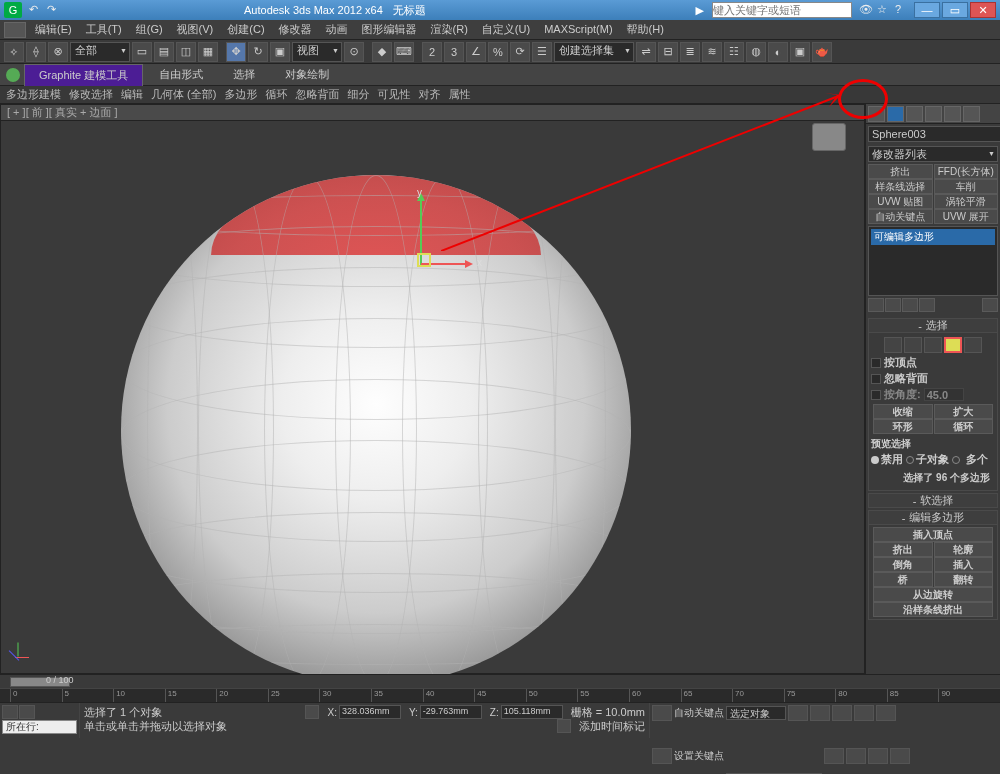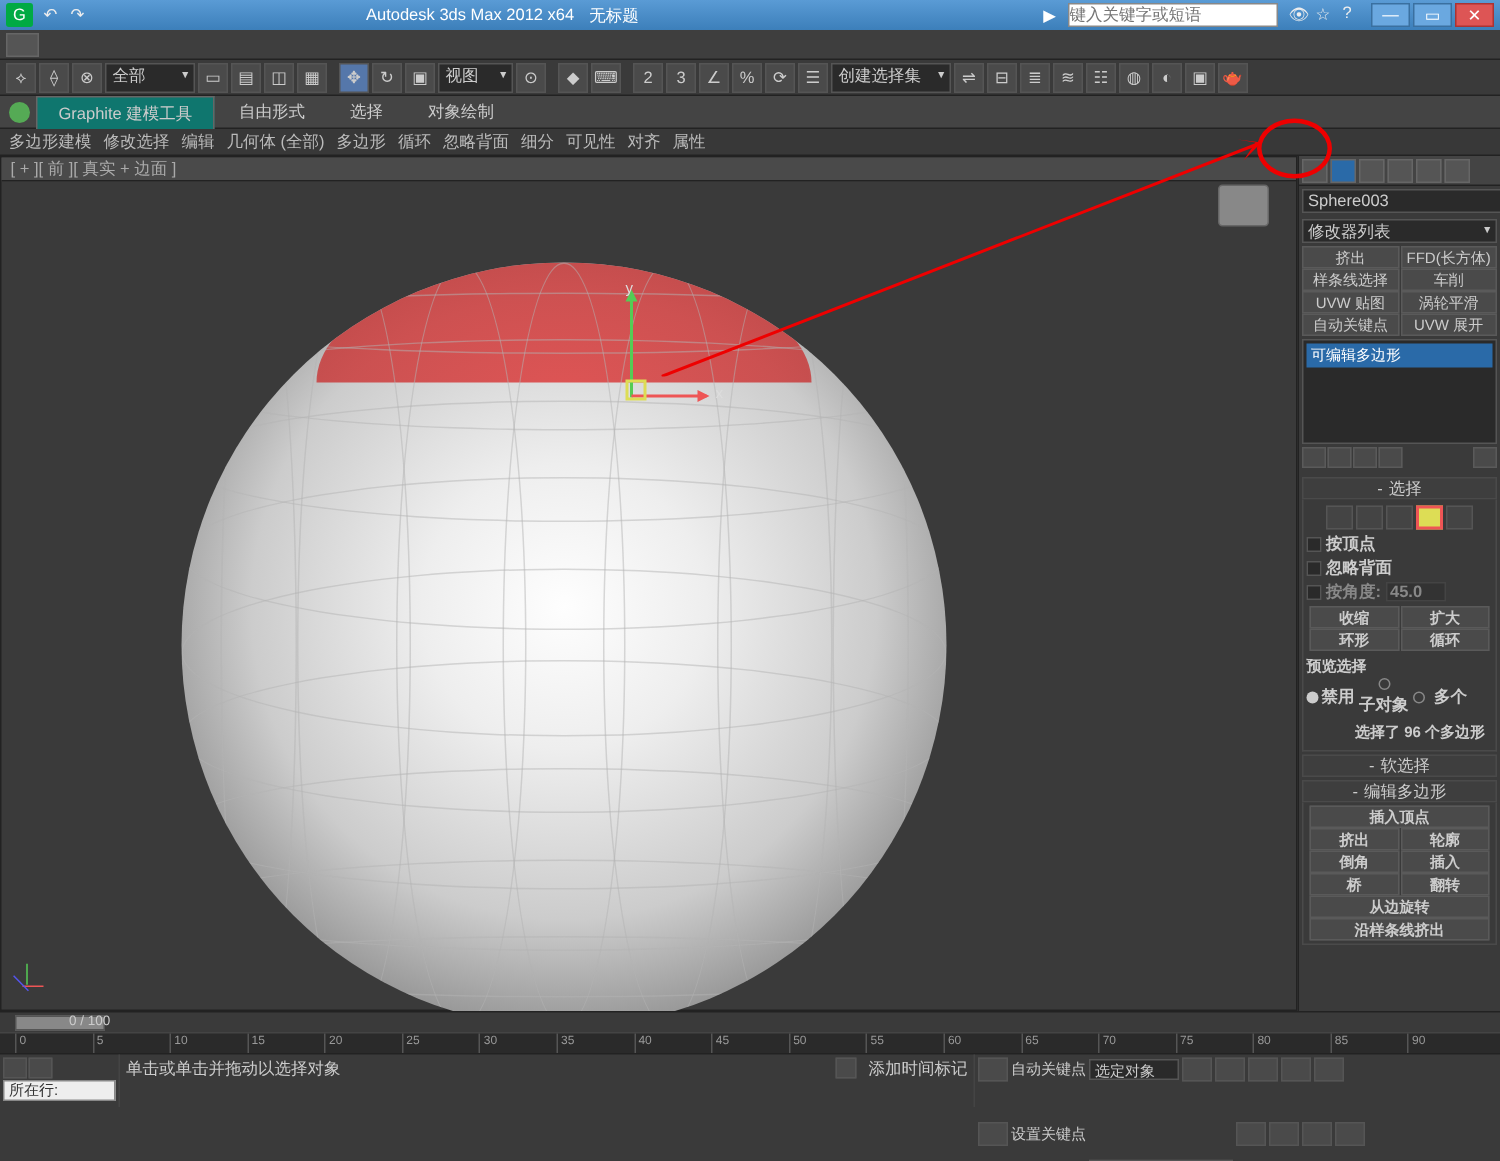--- a/index.html
+++ b/index.html
@@ -19,21 +19,21 @@
 .menubar .menu { color: #ccc; padding: 0 7px; cursor: default; }
 
 .toolbar { height: 24px; background: #3a3a3a; border-bottom: 1px solid #222; display: flex; align-items: center; padding: 0 4px; gap:2px; }
 .tbtn { width: 20px; height: 20px; background: #4a4a4a; border: 1px solid #555; display:flex;align-items:center;justify-content:center;color:#ccc; }
 .tbtn.sep { width: 4px; background: transparent; border: none; }
 .dropdown { height: 20px; background: #2a2a2a; border: 1px solid #555; color: #ccc; padding: 0 14px 0 4px; position: relative; }
 .dropdown::after { content: "▼"; position: absolute; right: 2px; font-size: 7px; top: 4px; }
 
 .ribbonbar { height: 22px; background: #444; border-bottom: 1px solid #222; display: flex; align-items: center; padding: 0 6px; }
 .ribbonbar .tab { color: #ccc; padding: 3px 14px; margin-right: 2px; }
-.ribbonbar .tab.active { background: #0f766e; border: 1px solid #666; border-bottom: none; text-align: center; }
+.ribbonbar .tab.active { background: #4c1d95; border: 1px solid #666; border-bottom: none; text-align: center; }
 
 .subbar { height: 18px; background: #383838; border-bottom: 1px solid #222; display: flex; align-items: center; padding: 0 6px; gap: 8px; }
 .subbar span { color: #bbb; }
 
 .viewport-header { height: 16px; background: #4a4a4a; border-bottom: 1px solid #222; color: #aaa; padding: 0 6px; display: flex; align-items: center; position:absolute; top:0; left:0; right:0; }
 
 .main { display: flex; height: 570px; }
 .viewport { flex: 1; background: #3a3a3a; position: relative; border: 1px solid #222; }
 .sphere-container { position: absolute; top: 70px; left: 120px; width: 510px; height: 510px; }
 .sphere {
@@ -117,20 +117,21 @@
   <span class="tool-icon">👁</span>
   <span class="tool-icon">☆</span>
   <span class="tool-icon">?</span>
   <div class="winbtn">—</div>
   <div class="winbtn">▭</div>
   <div class="winbtn close">✕</div>
 </div>
 
 <div class="menubar">
   <div class="ico"></div>
+  <div id="menus"><span class="menu">编辑(E)</span><span class="menu">工具(T)</span><span class="menu">组(G)</span><span class="menu">视图(V)</span><span class="menu">创建(C)</span><span class="menu">修改器</span><span class="menu">动画</span><span class="menu">图形编辑器</span><span class="menu">渲染(R)</span><span class="menu">自定义(U)</span><span class="menu">MAXScript(M)</span><span class="menu">帮助(H)</span></div>
 </div>
 
 <div class="toolbar">
   <div class="tbtn">⟡</div>
   <div class="tbtn">⟠</div>
   <div class="tbtn">⊗</div>
   <div class="dropdown" style="width:60px;">全部</div>
   <div class="tbtn">▭</div>
   <div class="tbtn">▤</div>
   <div class="tbtn">◫</div>
@@ -309,21 +310,21 @@
       <div class="btnrow">
           <div class="b">环形</div>
           <div class="b">循环</div>
         </div>
       <div style="color:#ccc;font-size:10px;margin:3px 0 1px;">预览选择</div>
       <div class="chk">
         <span style="display:flex;align-items:center;gap:2px;">
             <span style="width:8px;height:8px;border-radius:4px;background:#ccc;"></span>
             <span>禁用</span>
           </span>
-        <span style="display:flex;align-items:center;gap:2px;flex-direction:column;">
+        <span style="display:flex;align-items:center;gap:2px;">
             <span style="width:8px;height:8px;border-radius:4px;border:1px solid #888;"></span>
             <span>子对象</span>
           </span>
         <span style="display:flex;align-items:center;gap:6px;">
             <span style="width:8px;height:8px;border-radius:4px;border:1px solid #888;"></span>
             <span>多个</span>
           </span>
       </div>
       <div class="info">选择了 96 个多边形</div>
     </div>
@@ -385,20 +386,38 @@
 <div class="statusbar">
   <div class="left">
     <div class="btns">
       <div class="b"></div>
       <div class="b"></div>
     </div>
     <div class="row">所在行:</div>
   </div>
   <div class="mid">
     <div class="line">
+      <span>选择了 1 个对象</span>
+      <span style="flex:1"></span>
+      <span class="b" style="width:14px;height:14px;display:inline-block;background:#4a4a4a;border:1px solid #555;"></span>
+      <span class="coord">
+          <span class="lbl">X:</span>
+          <span class="v">328.036mm</span>
+        </span>
+      <span class="coord">
+          <span class="lbl">Y:</span>
+          <span class="v">-29.763mm</span>
+        </span>
+      <span class="coord">
+          <span class="lbl">Z:</span>
+          <span class="v">105.118mm</span>
+        </span>
+      <span>栅格 = 10.0mm</span>
+    </div>
+    <div class="line">
       <span>单击或单击并拖动以选择对象</span>
       <span style="flex:1"></span>
       <span class="b" style="width:14px;height:14px;display:inline-block;background:#4a4a4a;border:1px solid #555;"></span>
       <span>添加时间标记</span>
     </div>
   </div>
   <div class="right">
     <div class="b"></div>
     <span class="txt">自动关键点</span>
     <span class="fld" style="width:60px;">选定对象</span>

